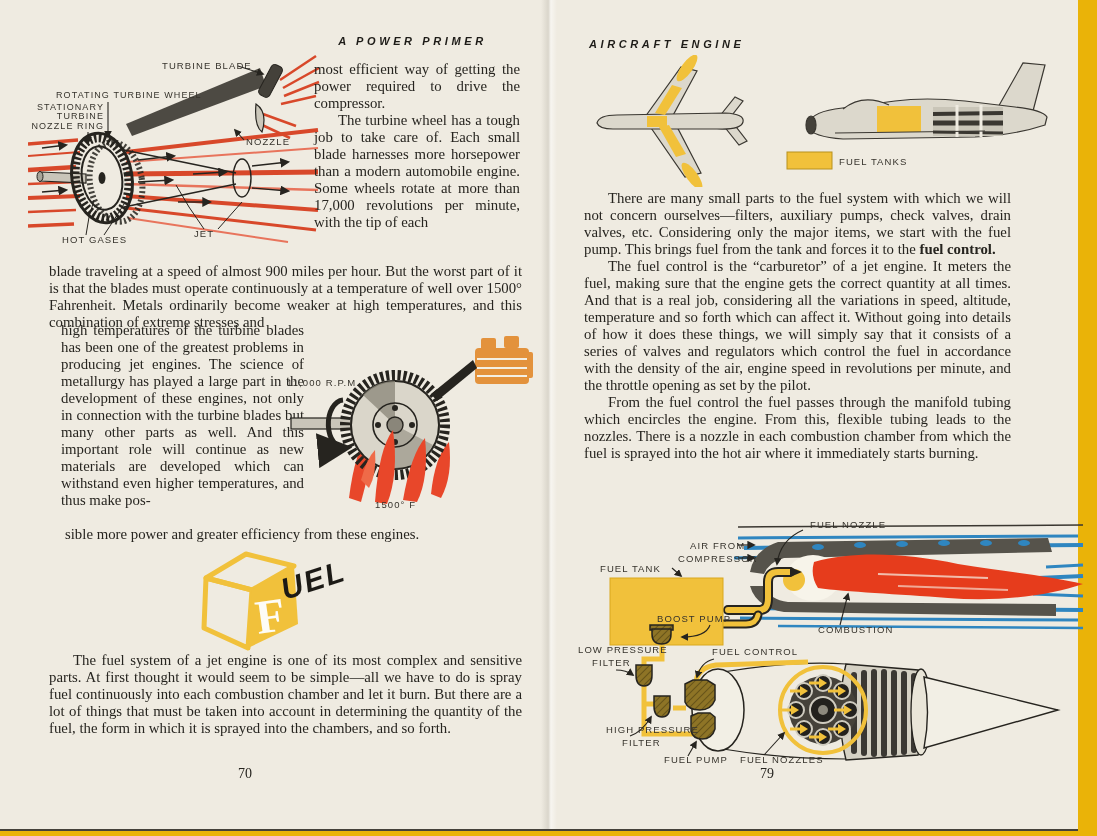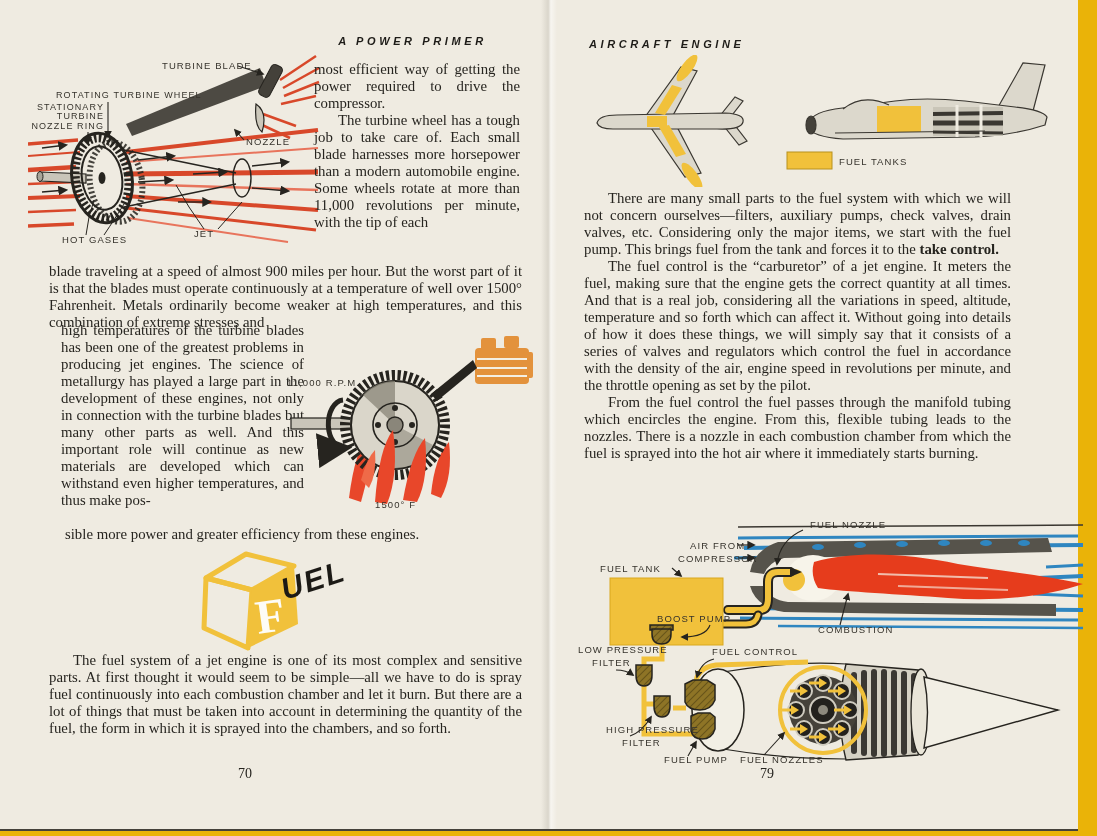--- a/index.html
+++ b/index.html
@@ -110,21 +110,21 @@
       <path d="M58,183 Q60,165 66,148" stroke="#26241f" stroke-width="1" fill="none"></path>
       <path d="M76,183 Q88,165 96,152" stroke="#26241f" stroke-width="1" fill="none"></path>
       <text x="166" y="185">JET</text>
       <path d="M176,177 Q160,155 148,133" stroke="#26241f" stroke-width="1" fill="none"></path>
       <path d="M190,177 L214,150" stroke="#26241f" stroke-width="1" fill="none"></path>
     </g>
   </svg>
 
   <div class="body-text" style="left:314px;top:61px;width:206px;">
     <p>most efficient way of getting the power required to drive the compressor.</p>
-    <p class="ind">The turbine wheel has a tough job to take care of. Each small blade harnesses more horsepower than a modern automobile engine. Some wheels rotate at more than 11,000 revolutions per minute, with the tip of each</p>
+    <p class="ind">The turbine wheel has a tough job to take care of. Each small blade harnesses more horsepower than a modern automobile engine. Some wheels rotate at more than 17,000 revolutions per minute, with the tip of each</p>
   </div>
 
   <div class="body-text" style="left:49px;top:255px;width:473px;margin-top:8px;">
     <p>blade traveling at a speed of almost 900 miles per hour. But the worst part of it is that the blades must operate continuously at a temperature of well over 1500° Fahrenheit. Metals ordinarily become weaker at high temperatures, and this combination of extreme stresses and</p>
   </div>
 
   <div class="body-text" style="left:49px;top:322px;width:243px;margin-left:12px;">
     <p>high temperatures of the turbine blades has been one of the greatest problems in producing jet engines. The science of metallurgy has played a large part in the development of these engines, not only in connection with the turbine blades but many other parts as well. And this important role will continue as new materials are developed which can withstand even higher temperatures, and thus make pos-</p>
   </div>
 
@@ -221,21 +221,21 @@
       <rect x="292" y="51" width="44" height="26" fill="#f1c13b" stroke="none"></rect>
       <path d="M250,78 L400,76" stroke="#3a3731" stroke-width="1" fill="none"></path>
     </g>
     <g>
       <rect x="202" y="97" width="45" height="17" fill="#f1c13b" stroke="#b8911e" stroke-width="1"></rect>
       <text x="254" y="110">FUEL TANKS</text>
     </g>
   </svg>
 
   <div class="body-text" style="left:584px;top:190px;width:427px;">
-    <p class="ind"><span>There are many small parts to the fuel system with which we will not concern ourselves—filters, auxiliary pumps, check valves, drain valves, etc. Considering only the major items, we start with the fuel pump. This brings fuel from the tank and forces it to the </span><span class="b">take control.</span></p>
+    <p class="ind"><span>There are many small parts to the fuel system with which we will not concern ourselves—filters, auxiliary pumps, check valves, drain valves, etc. Considering only the major items, we start with the fuel pump. This brings fuel from the tank and forces it to the </span><span class="b">fuel control.</span></p>
     <p class="ind">The fuel control is the “carburetor” of a jet engine. It meters the fuel, making sure that the engine gets the correct quantity at all times. And that is a real job, considering all the variations in speed, altitude, temperature and so forth which can affect it. Without going into details of how it does these things, we will simply say that it consists of a series of valves and regulators which control the fuel in accordance with the density of the air, engine speed in revolutions per minute, and the throttle opening as set by the pilot.</p>
     <p class="ind">From the fuel control the fuel passes through the manifold tubing which encircles the engine. From this, flexible tubing leads to the nozzles. There is a nozzle in each combustion chamber from which the fuel is sprayed into the hot air where it immediately starts burning.</p>
   </div>
 
   <svg style="left:578px;top:512px;" width="507" height="270" viewBox="0 0 507 270">
 
     <g>
       <line x1="160" y1="15" x2="505" y2="13" stroke="#3a3731" stroke-width="1.5"></line>
       <g stroke="#2f86c0" fill="none">
         <line x1="160" y1="26" x2="500" y2="24" stroke-width="3"></line>

